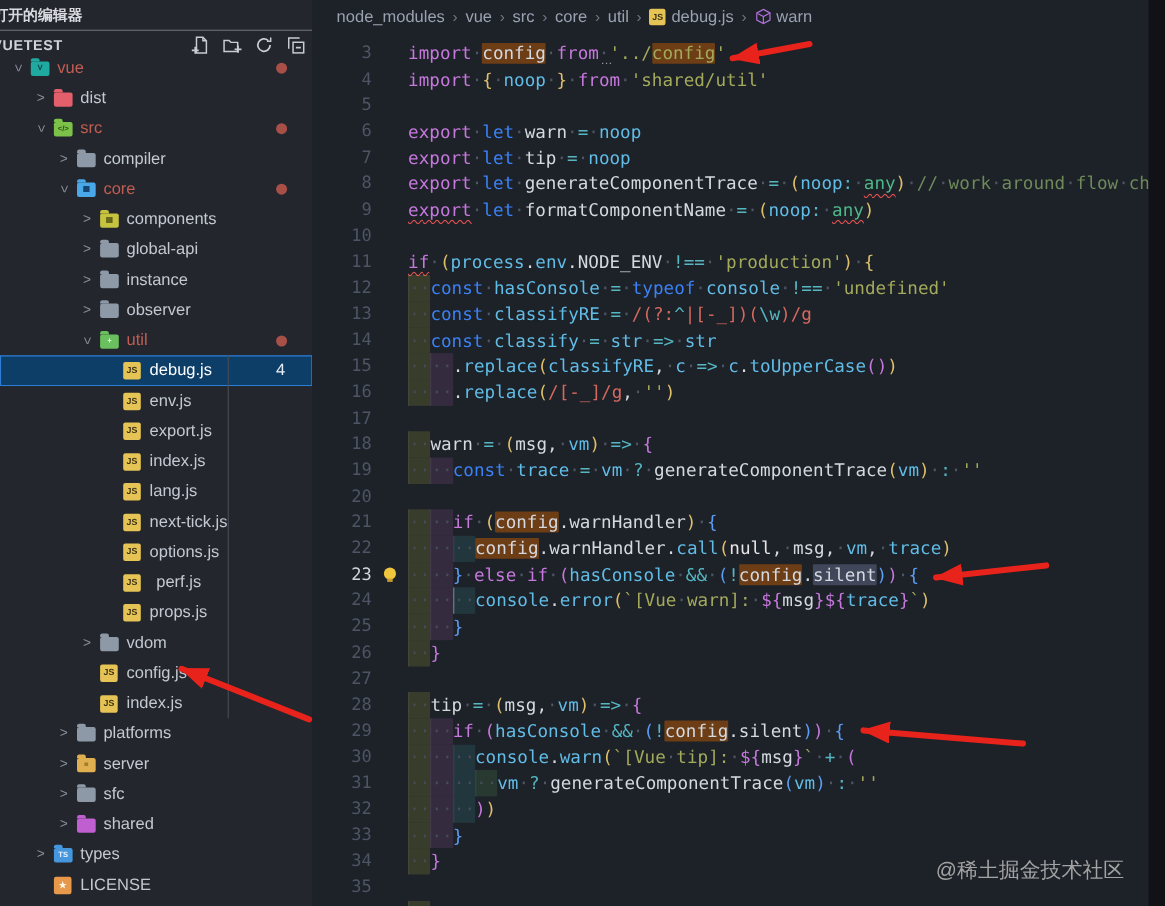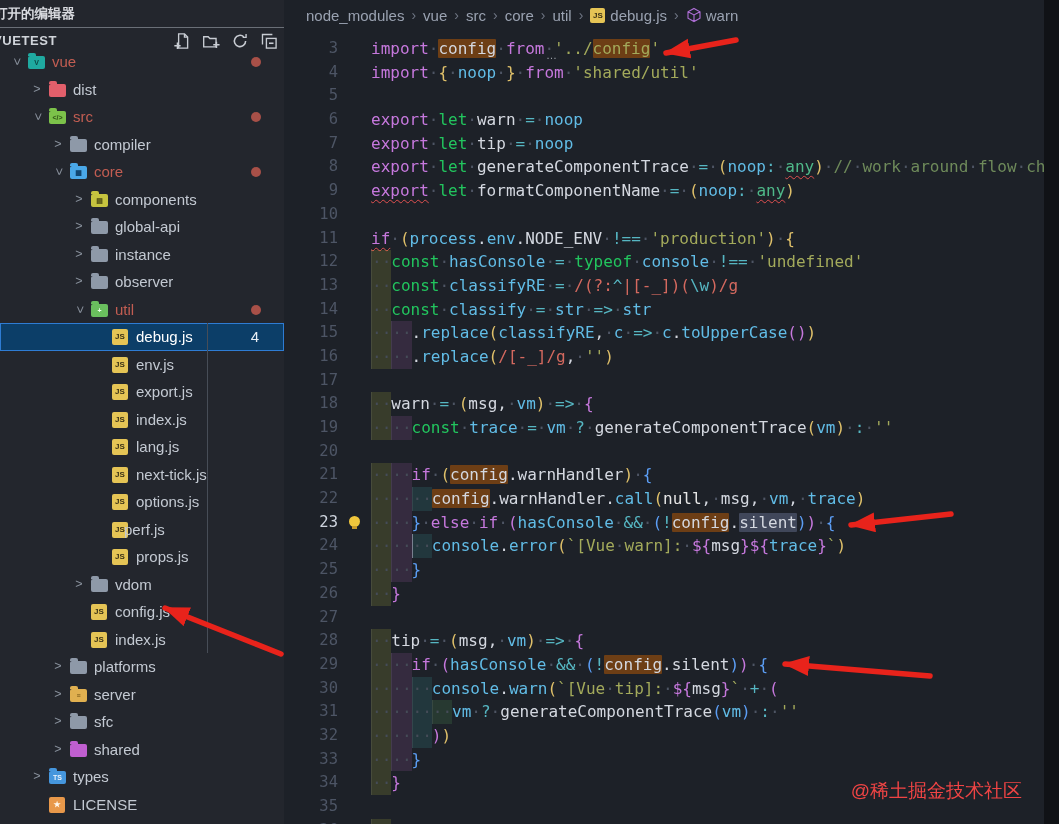--- a/index.html
+++ b/index.html
@@ -45,39 +45,39 @@
          font-size:8px;font-weight:800;display:flex;align-items:center;justify-content:center;margin-right:5px;}
   .bc-cube{width:16px;height:16px;margin-right:4px;}
   #codearea{position:absolute;left:0;top:37px;width:775px;}
   .line{position:relative;height:23.7px;line-height:23.7px;white-space:pre;
         font-family:"DejaVu Sans Mono",monospace;font-size:16px;}
   .ln{position:absolute;left:0;top:0;width:54px;text-align:right;color:#4d5565;
       font-size:15.5px;font-family:"DejaVu Sans Mono",monospace;}
   .line.cur .ln{color:#ced4de;}
   .lcode{position:absolute;left:87px;top:0;}
   .tok{color:#d4d8e0;}
-  .kw{color:#c678dd;} .dc{color:#22c55e;} .id{color:#61bce6;} .op{color:#56b6c2;}
+  .kw{color:#c678dd;} .dc{color:#3b82f6;} .id{color:#61bce6;} .op{color:#56b6c2;}
   .str{color:#a3aa5b;} .rgx{color:#d4695f;} .esc{color:#56b6c2;} .cmt{color:#6e8a5a;}
   .typ{color:#4fb889;} .b1{color:#dfc06a;} .b2{color:#c678dd;} .b3{color:#5c9ef5;} .nul{color:#e5e5e5;}
   .w{color:#4e5564;}
   .hl{background:#6d3e15;border-radius:1px;}
   .selw{background:#40475a;border-radius:1px;}
   .sq{text-decoration:underline wavy 1px #e05050;text-underline-offset:3px;text-decoration-skip-ink:none;}
   .iu{display:inline-block;width:2ch;color:#454c58;border-left:1px solid rgba(255,255,255,.08);}
   .iu.ag{border-left:1px solid #78808f;}
   .u1{background:rgba(255,255,64,.12);} .u2{background:rgba(255,127,255,.11);}
   .u3{background:rgba(79,236,236,.11);} .u4{background:rgba(127,255,127,.11);}
   .bulb{position:absolute;left:64px;top:5px;width:13px;height:13px;}
   .bulb::before{content:"";position:absolute;left:1px;top:0;width:11px;height:11px;border-radius:50%;
                 background:#f0c63c;}
   .bulb::after{content:"";position:absolute;left:4px;top:10px;width:5px;height:3px;background:#c89a2a;}
   .hintdots{position:absolute;color:#9aa0a8;font-size:11px;letter-spacing:1px;}
   
   #arrows{position:absolute;left:0;top:0;width:1059px;height:824px;pointer-events:none;}
-  #watermark{position:absolute;right:22px;top:778px;font-size:19px;color:#ef4444;}
+  #watermark{position:absolute;right:22px;top:778px;font-size:19px;color:#a3a3a3;}
 </style>
 </head>
 <body>
 
 <div id="app">
 
   <aside id="sidebar">
     <div class="oe-header">
       <span>打开的编辑器</span>
     </div>
@@ -194,21 +194,21 @@
         <div class="trow" style="top: 412.5px;">
           <span class="ficon" style="left: 112px; background: rgb(229, 196, 85); color: rgb(58, 49, 22);">JS</span>
           <span class="tlabel" style="left: 136px;">next-tick.js</span>
         </div>
         <div class="trow" style="top: 440px;">
           <span class="ficon" style="left: 112px; background: rgb(229, 196, 85); color: rgb(58, 49, 22);">JS</span>
           <span class="tlabel" style="left: 136px;">options.js</span>
         </div>
         <div class="trow" style="top: 467.5px;">
           <span class="ficon" style="left: 112px; background: rgb(229, 196, 85); color: rgb(58, 49, 22);">JS</span>
-          <span class="tlabel" style="left: 124px;">perf.js</span>
+          <span class="tlabel" style="left: 142px;">perf.js</span>
         </div>
         <div class="trow" style="top: 495px;">
           <span class="ficon" style="left: 112px; background: rgb(229, 196, 85); color: rgb(58, 49, 22);">JS</span>
           <span class="tlabel" style="left: 136px;">props.js</span>
         </div>
         <div class="trow" style="top: 522.5px;">
           <span class="chev" style="left: 71px;">&gt;</span>
           <span class="fold" style="left: 91px; background: rgb(142, 153, 168);"></span>
           <span class="tlabel" style="left: 115px;">vdom</span>
         </div>

